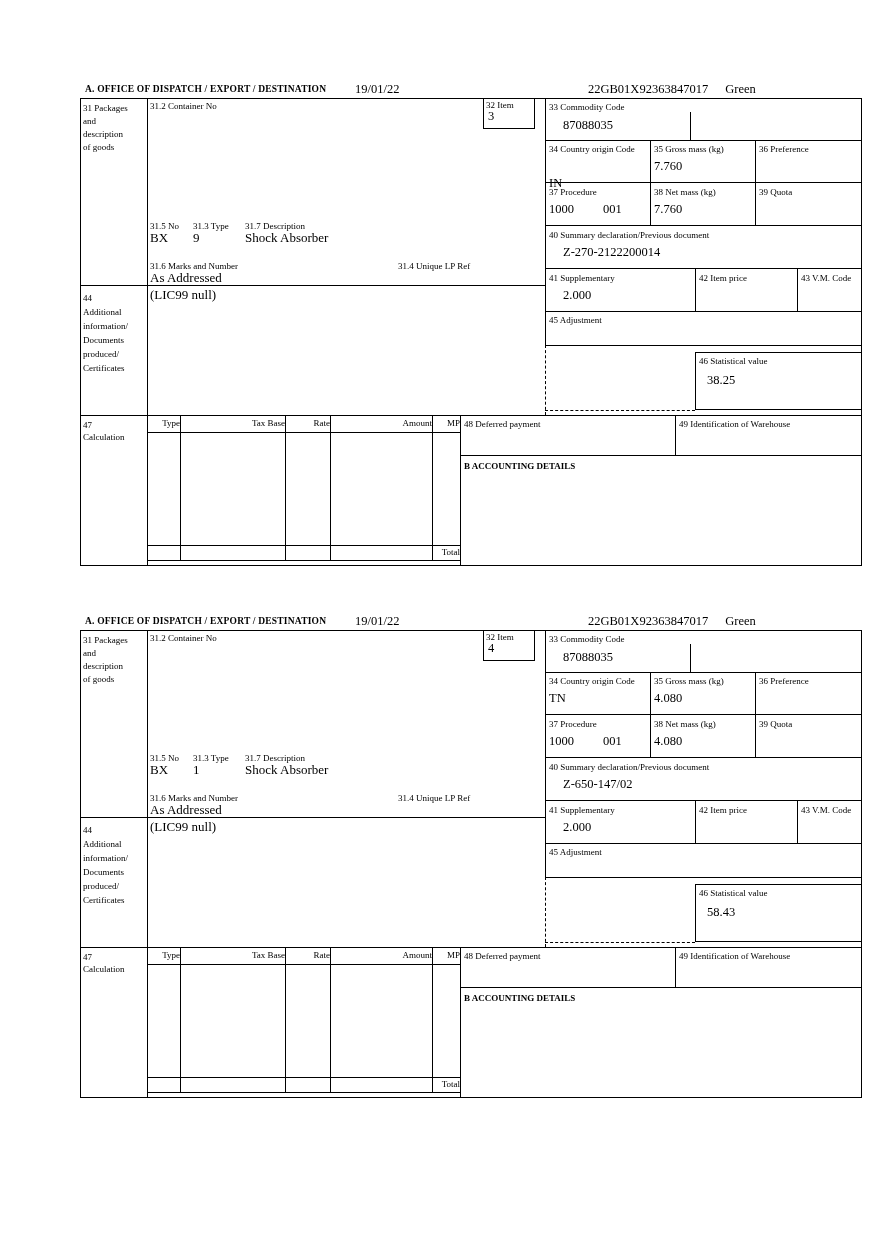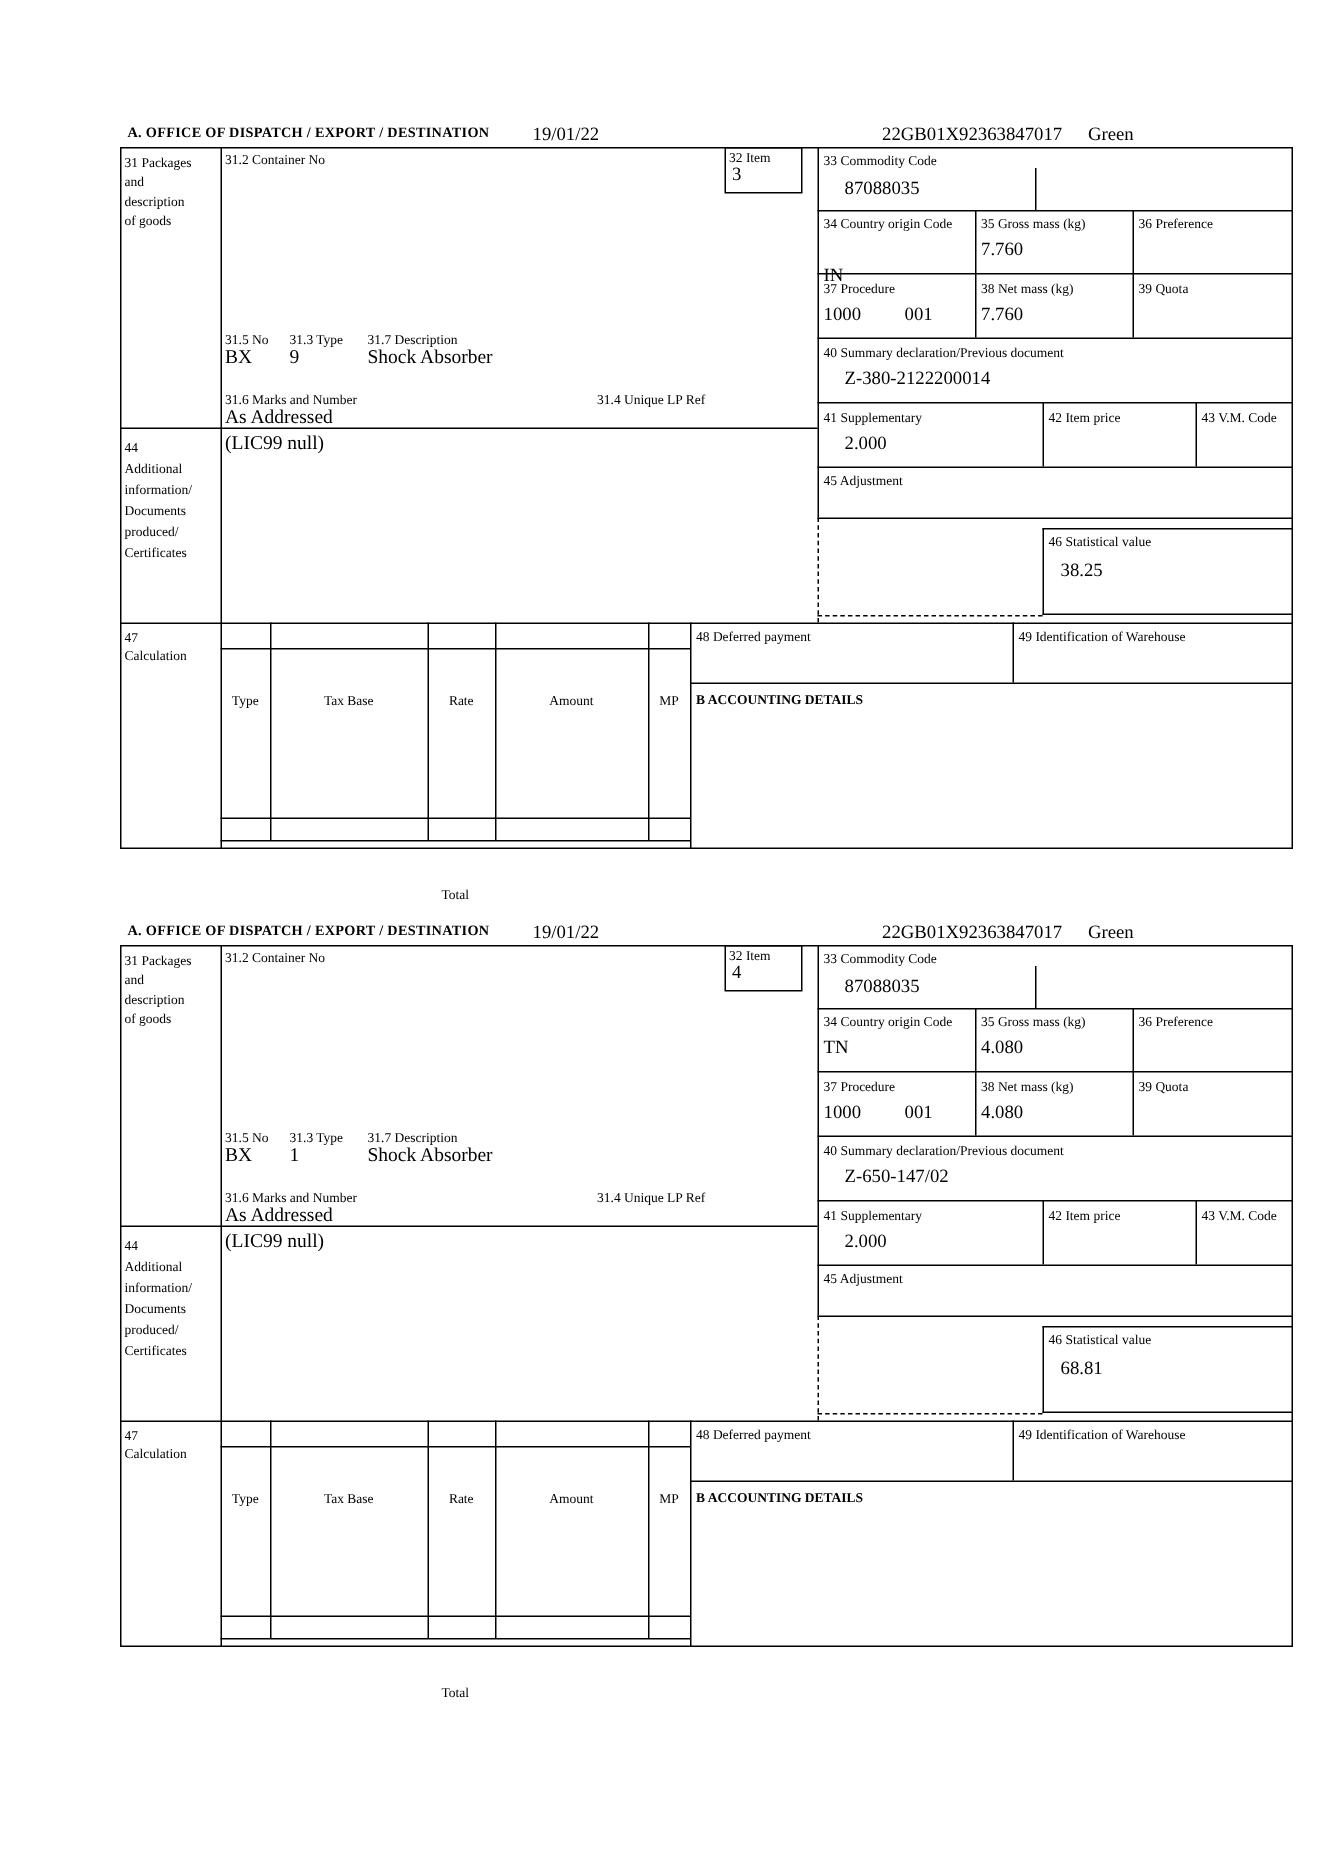--- a/index.html
+++ b/index.html
@@ -10,21 +10,21 @@
   .a   { position:absolute; }
   .lbl { position:absolute; font-size:9px;  line-height:11px; white-space:nowrap; }
   .val { position:absolute; font-size:12.5px; line-height:14px; white-space:nowrap; }
   .big { font-size:13px; }
   .hdr { position:absolute; font-weight:bold; font-size:9.5px; letter-spacing:.2px; white-space:nowrap; }
   .hl  { position:absolute; border-top:1px solid #000; height:0; }
   .vl  { position:absolute; border-left:1px solid #000; width:0; }
   .dvl { position:absolute; border-left:1px dashed #000; width:0; }
   .dhl { position:absolute; border-top:1px dashed #000; height:0; }
   .box { position:absolute; border:1px solid #000; }
-  .ctr { text-align:center;margin-top:44px; }
+  .ctr { text-align:right; }
   .stack div { white-space:nowrap; }
 </style>
 </head>
 <body>
 
 <div class="section" style="top:82px">
 
   <div class="hdr" style="left:85px;top:2px">A.  OFFICE OF DISPATCH / EXPORT / DESTINATION</div>
   <div class="val" style="left:355px;top:0">19/01/22</div>
   <div class="a" style="left:588px;top:0;font-size:12.5px;white-space:nowrap">
@@ -105,21 +105,21 @@
   <div class="lbl" style="left:654px;top:62px">35 Gross mass (kg)</div>
   <div class="val" style="left:654px;top:77px">7.760</div>
   <div class="lbl" style="left:759px;top:62px">36 Preference</div>
   <div class="lbl" style="left:549px;top:105px">37 Procedure</div>
   <div class="val" style="left:549px;top:120px">1000</div>
   <div class="val" style="left:603px;top:120px">001</div>
   <div class="lbl" style="left:654px;top:105px">38 Net mass (kg)</div>
   <div class="val" style="left:654px;top:120px">7.760</div>
   <div class="lbl" style="left:759px;top:105px">39 Quota</div>
   <div class="lbl" style="left:549px;top:148px">40 Summary declaration/Previous document</div>
-  <div class="val" style="left:563px;top:163px">Z-380-2122200014</div>
+  <div class="val" style="left:563px;top:163px">Z-270-2122200014</div>
   <div class="lbl" style="left:549px;top:191px">41 Supplementary</div>
   <div class="val" style="left:563px;top:206px">2.000</div>
   <div class="lbl" style="left:699px;top:191px">42 Item price</div>
   <div class="lbl" style="left:801px;top:191px">43 V.M. Code</div>
   <div class="lbl" style="left:549px;top:233px">45 Adjustment</div>
   <div class="lbl" style="left:699px;top:274px">46 Statistical value</div>
   <div class="val" style="left:707px;top:291px">38.25</div>
 
   <div class="lbl ctr" style="left:147px;top:336px;width:33px">Type</div>
   <div class="lbl ctr" style="left:180px;top:336px;width:105px">Tax Base</div>
@@ -222,21 +222,21 @@
   <div class="val" style="left:654px;top:120px">4.080</div>
   <div class="lbl" style="left:759px;top:105px">39 Quota</div>
   <div class="lbl" style="left:549px;top:148px">40 Summary declaration/Previous document</div>
   <div class="val" style="left:563px;top:163px">Z-650-147/02</div>
   <div class="lbl" style="left:549px;top:191px">41 Supplementary</div>
   <div class="val" style="left:563px;top:206px">2.000</div>
   <div class="lbl" style="left:699px;top:191px">42 Item price</div>
   <div class="lbl" style="left:801px;top:191px">43 V.M. Code</div>
   <div class="lbl" style="left:549px;top:233px">45 Adjustment</div>
   <div class="lbl" style="left:699px;top:274px">46 Statistical value</div>
-  <div class="val" style="left:707px;top:291px">68.81</div>
+  <div class="val" style="left:707px;top:291px">58.43</div>
 
   <div class="lbl ctr" style="left:147px;top:336px;width:33px">Type</div>
   <div class="lbl ctr" style="left:180px;top:336px;width:105px">Tax Base</div>
   <div class="lbl ctr" style="left:285px;top:336px;width:45px">Rate</div>
   <div class="lbl ctr" style="left:330px;top:336px;width:102px">Amount</div>
   <div class="lbl ctr" style="left:432px;top:336px;width:28px">MP</div>
   <div class="lbl ctr" style="left:147px;top:465px;width:313px">Total</div>
 
   <div class="lbl" style="left:464px;top:337px">48 Deferred payment</div>
   <div class="lbl" style="left:679px;top:337px">49 Identification of Warehouse</div>

